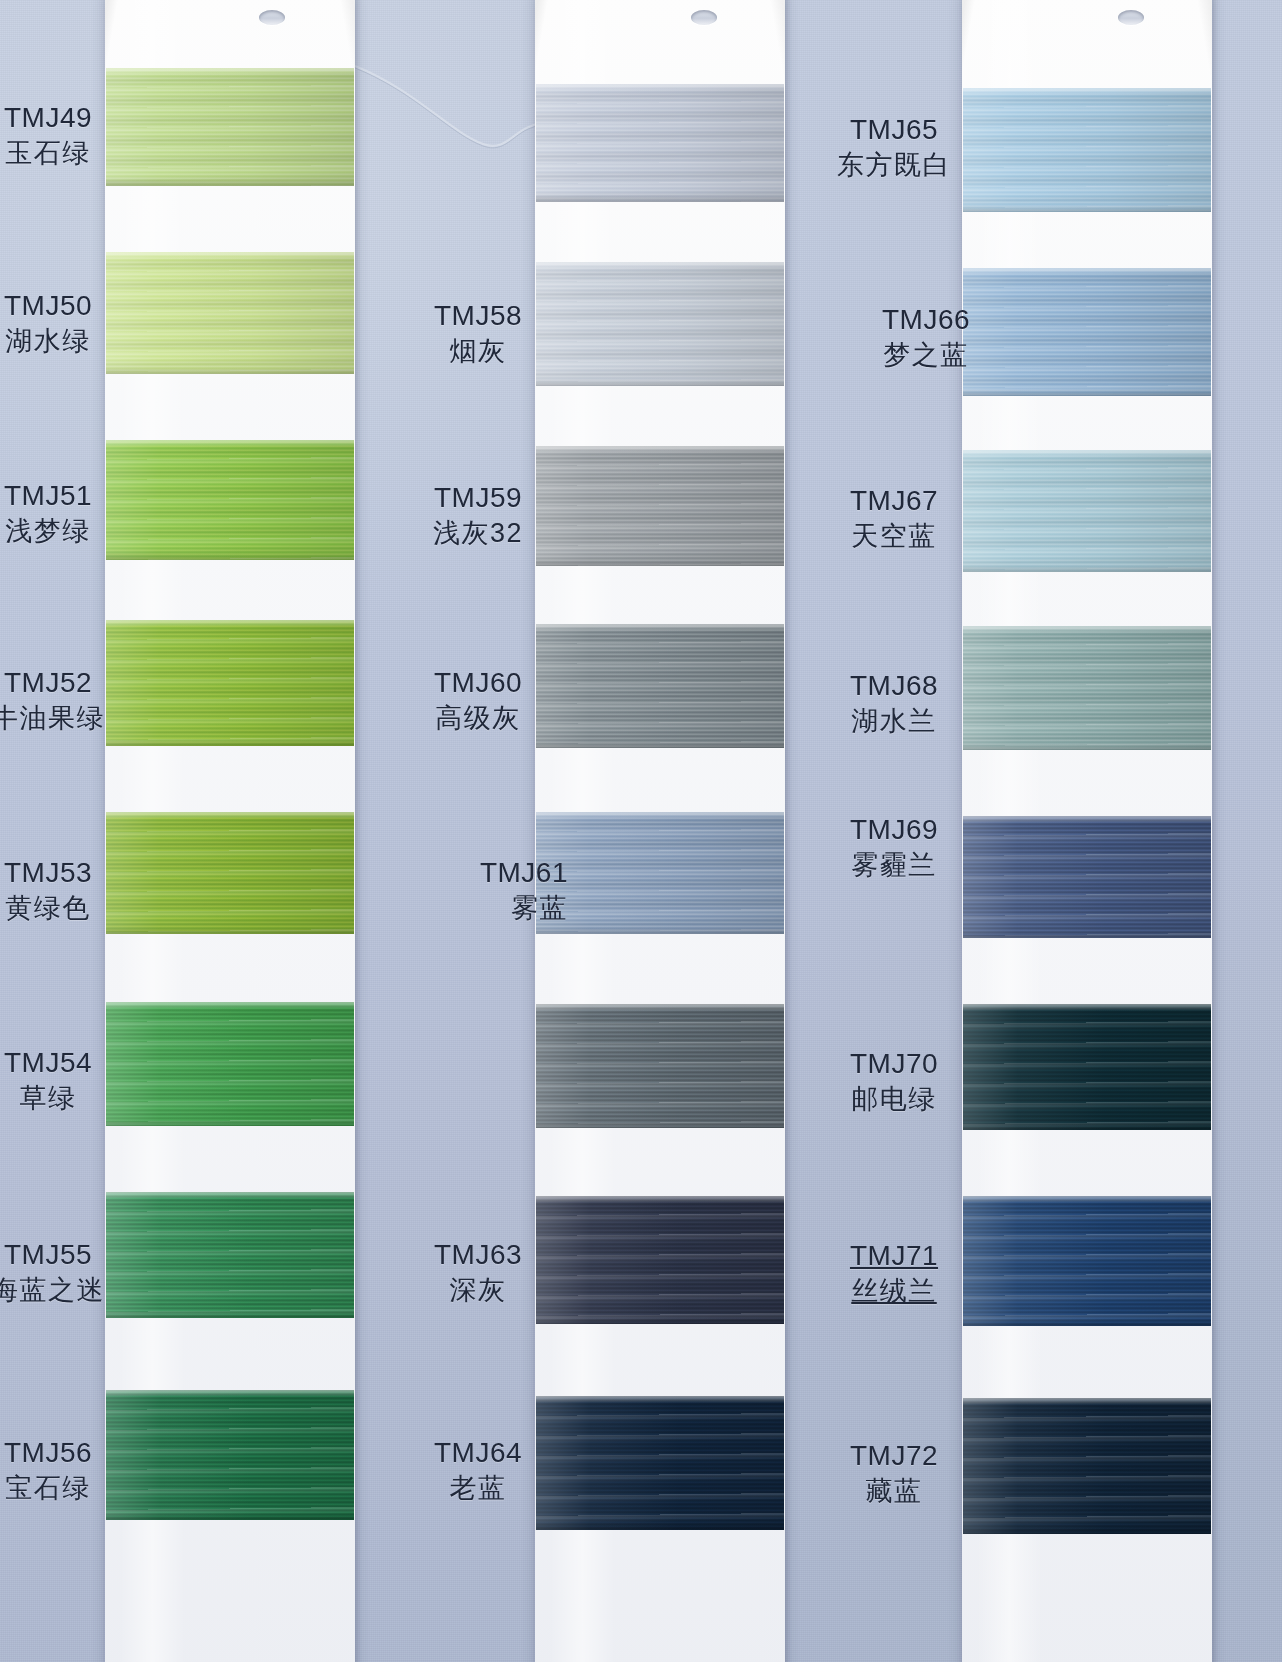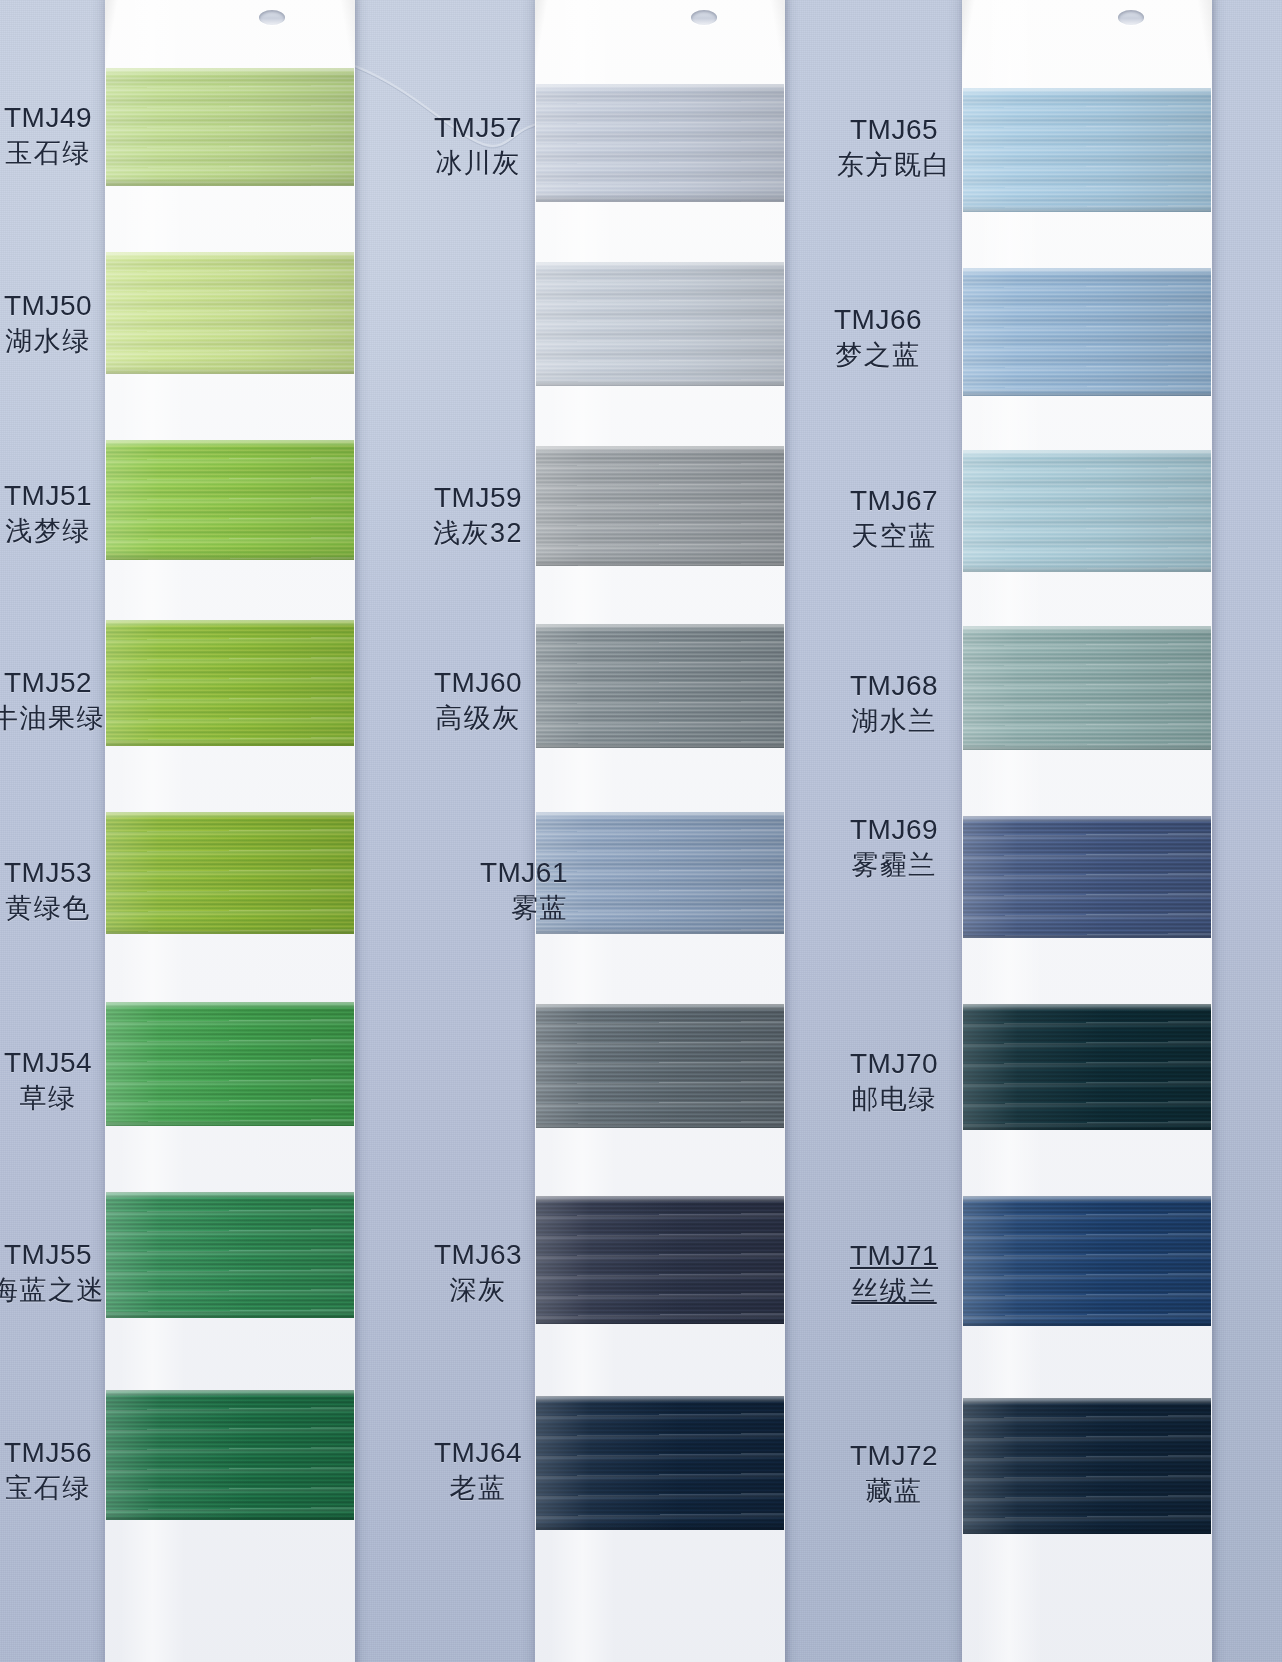--- a/index.html
+++ b/index.html
@@ -270,31 +270,31 @@
       </div>
       <div class="punch-hole" style="left: 691px; top: 10px;"></div>
       <div class="swatch" style="left: 536px; width: 248px; top: 84px; height: 118px;">
         <div class="body" style="background: rgb(195, 203, 218);"></div>
         <div class="waves"></div>
         <div class="strands"></div>
         <div class="sheen"></div>
         <div class="topedge"></div>
         <div class="botedge"></div>
       </div>
-      <div class="label" style="left: 388px; width: 180px; top: 110px;">
-        <div class="code">TMJ57</div>
-        <div class="cname">冰川灰</div>
-      </div>
       <div class="swatch" style="left: 536px; width: 248px; top: 262px; height: 124px;">
         <div class="body" style="background: rgb(198, 206, 217);"></div>
         <div class="waves"></div>
         <div class="strands"></div>
         <div class="sheen"></div>
         <div class="topedge"></div>
         <div class="botedge"></div>
+      </div>
+      <div class="label" style="left: 388px; width: 180px; top: 298px;">
+        <div class="code">TMJ58</div>
+        <div class="cname">烟灰</div>
       </div>
       <div class="swatch" style="left: 536px; width: 248px; top: 446px; height: 120px;">
         <div class="body" style="background: rgb(154, 160, 165);"></div>
         <div class="waves"></div>
         <div class="strands"></div>
         <div class="sheen"></div>
         <div class="topedge"></div>
         <div class="botedge"></div>
       </div>
       <div class="label" style="left: 388px; width: 180px; top: 480px;">
@@ -376,21 +376,21 @@
         <div class="cname">东方既白</div>
       </div>
       <div class="swatch" style="left: 963px; width: 248px; top: 268px; height: 128px;">
         <div class="body" style="background: rgb(148, 182, 214);"></div>
         <div class="waves"></div>
         <div class="strands"></div>
         <div class="sheen"></div>
         <div class="topedge"></div>
         <div class="botedge"></div>
       </div>
-      <div class="label" style="left: 788px; width: 180px; top: 302px;">
+      <div class="label" style="left: 836px; width: 180px; top: 302px;">
         <div class="code">TMJ66</div>
         <div class="cname">梦之蓝</div>
       </div>
       <div class="swatch" style="left: 963px; width: 248px; top: 450px; height: 122px;">
         <div class="body" style="background: rgb(168, 203, 216);"></div>
         <div class="waves"></div>
         <div class="strands"></div>
         <div class="sheen"></div>
         <div class="topedge"></div>
         <div class="botedge"></div>

